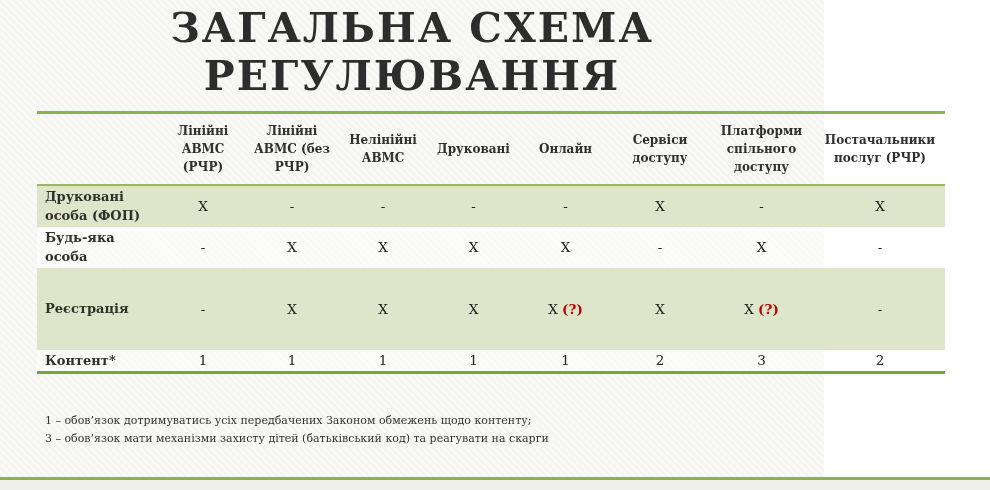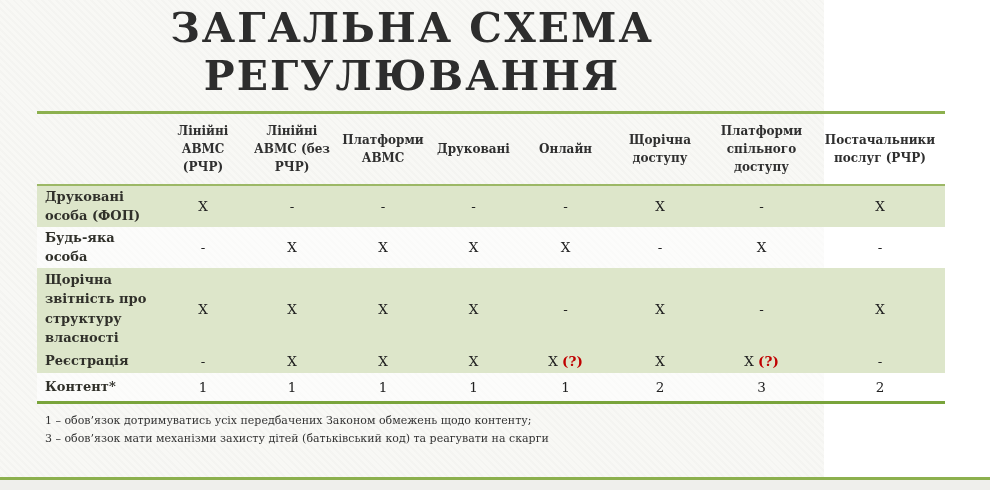--- a/index.html
+++ b/index.html
@@ -80,24 +80,24 @@
           <col style="width:93px">
         <col style="width:96px">
           <col style="width:107px">
           <col style="width:130px">
       </colgroup>
       <thead>
         <tr>
           <th></th>
           <th>Лінійні АВМС (РЧР)</th>
           <th>Лінійні АВМС (без РЧР)</th>
-          <th>Платформи АВМС</th>
+          <th>Нелінійні АВМС</th>
           <th>Друковані</th>
           <th>Онлайн</th>
-          <th>Щорічна доступу</th>
+          <th>Сервіси доступу</th>
           <th>Платформи спільного доступу</th>
           <th>Постачальники послуг (РЧР)</th>
         </tr>
       </thead>
       <tbody>
           <tr class="green">
             <td class="rowlabel">Друковані особа (ФОП)</td>
             <td class="val">X</td>
             <td class="val">-</td>
             <td class="val">-</td>
@@ -110,31 +110,20 @@
           <tr class="white">
             <td class="rowlabel">Будь-яка особа</td>
             <td class="val">-</td>
             <td class="val">X</td>
             <td class="val">X</td>
             <td class="val">X</td>
             <td class="val">X</td>
             <td class="val">-</td>
             <td class="val">X</td>
             <td class="val">-</td>
-          </tr>
-          <tr class="green">
-            <td class="rowlabel">Щорічна звітність про структуру власності</td>
-            <td class="val">X</td>
-            <td class="val">X</td>
-            <td class="val">X</td>
-            <td class="val">X</td>
-            <td class="val">-</td>
-            <td class="val">X</td>
-            <td class="val">-</td>
-            <td class="val">X</td>
           </tr>
           <tr class="green">
             <td class="rowlabel">Реєстрація</td>
             <td class="val">-</td>
             <td class="val">X</td>
             <td class="val">X</td>
             <td class="val">X</td>
             <td class="val">X <span class="q">(?)</span></td>
             <td class="val">X</td>
             <td class="val">X <span class="q">(?)</span></td>

